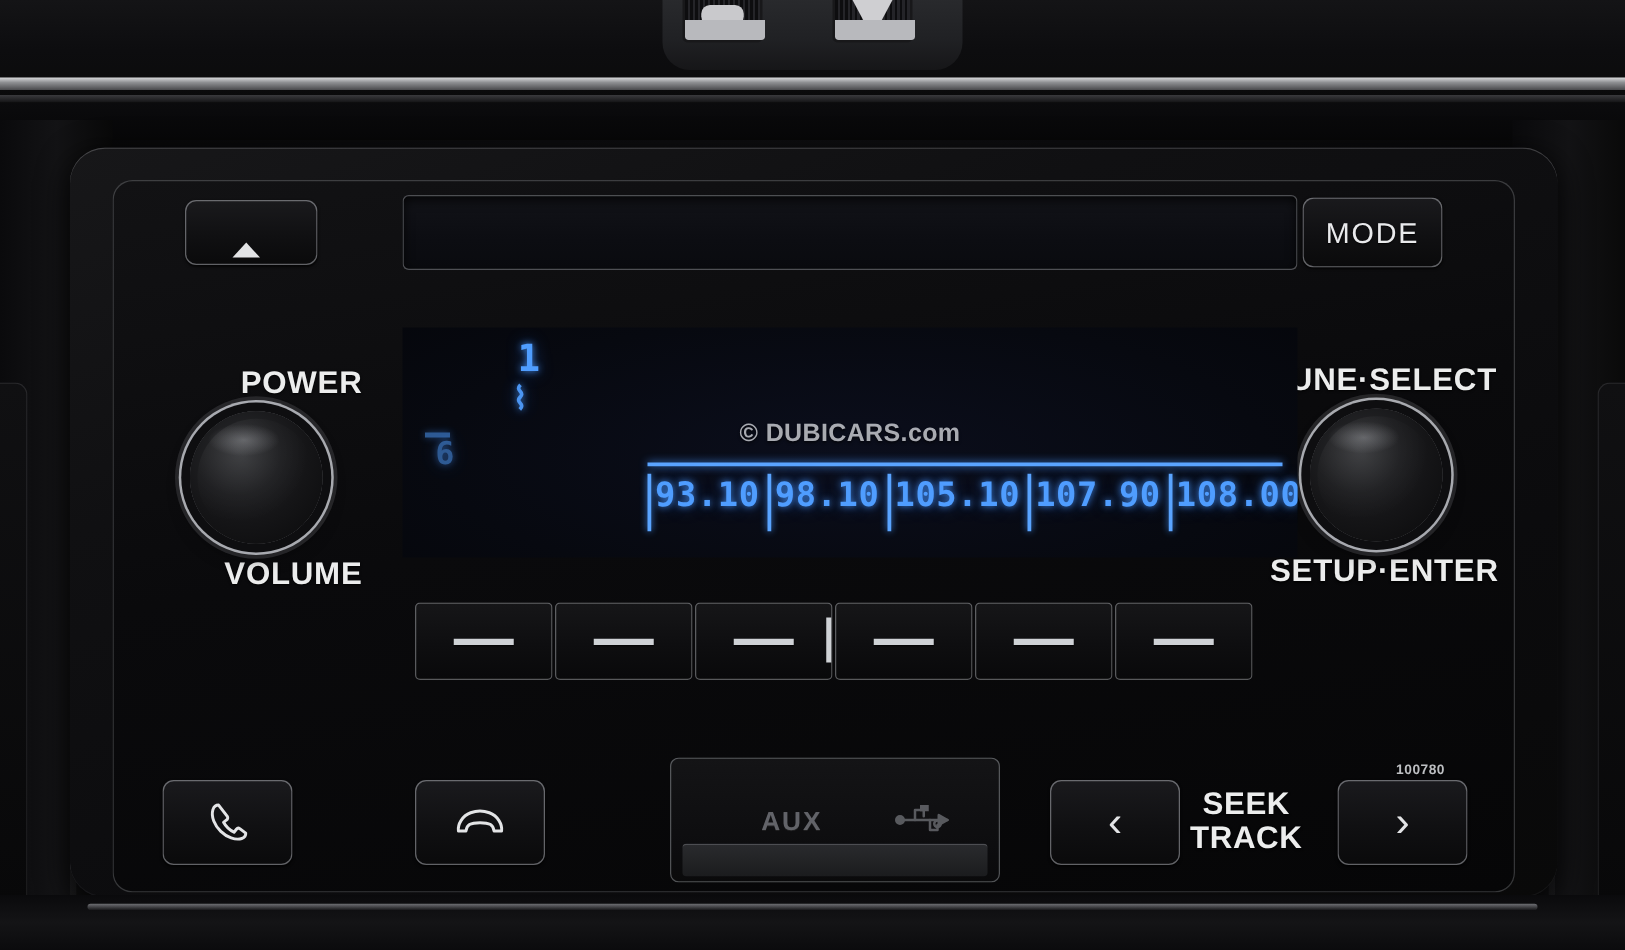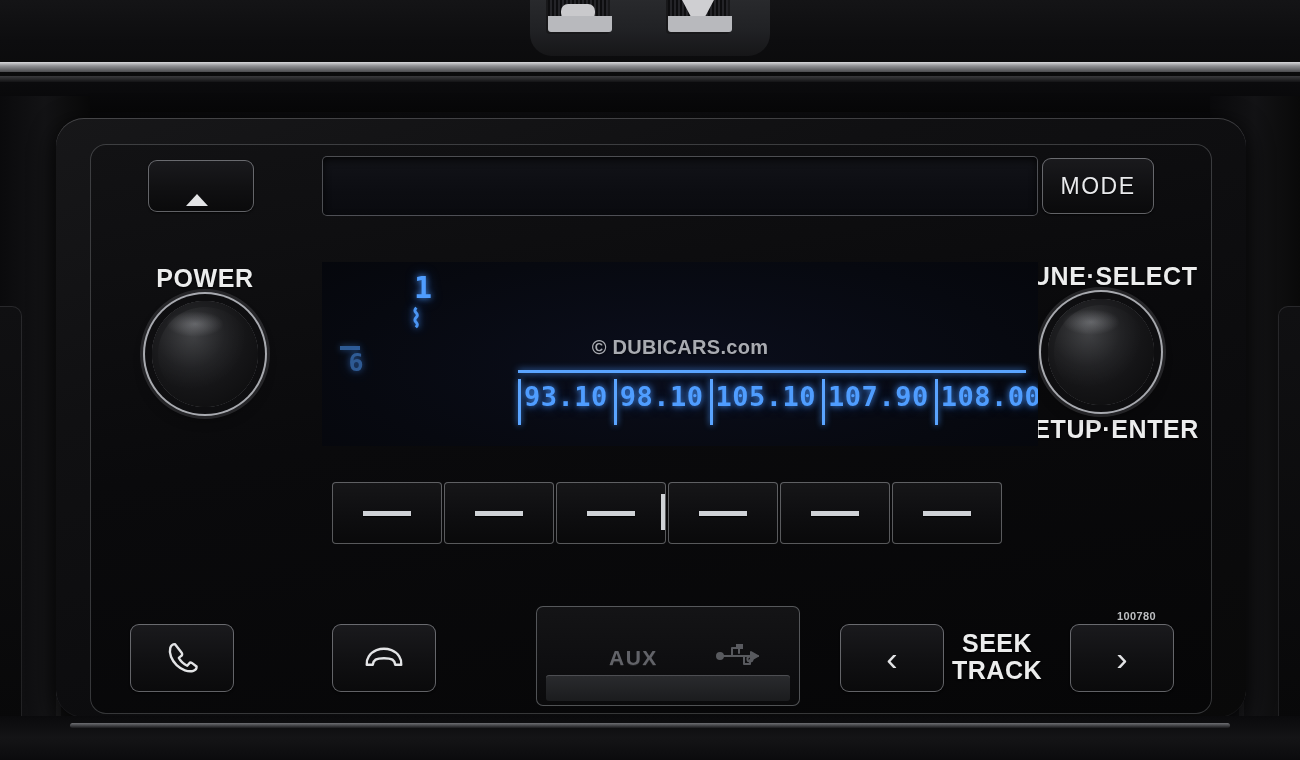--- a/index.html
+++ b/index.html
@@ -133,21 +133,21 @@
     position: absolute; left: 232px; top: 12px; width: 716px; height: 60px;
     background: linear-gradient(180deg,#121318 0%,#0c0d12 60%,#0a0b0f 100%);
     border-radius: 5px;
     box-shadow: inset 0 0 0 1px rgba(185,188,196,.40), inset 0 3px 9px rgba(0,0,0,.9);
   }
 
   
   #mode-button { right: 58px; top: 14px; width: 112px; height: 56px; }
 
   
-  .knob-wrap { position: absolute; width: 170px; text-align: center; }
+  .knob-wrap { position: absolute; width: 170px; text-align: right; margin-top: 28px; }
   #knob-power-volume { left: 30px; top: 120px; }
   #knob-tune-select  { right: 26px; top: 118px; }
   .knob-cap-label, .knob-bot-label {
     font-size: 25px; font-weight: 700; letter-spacing: .6px; color: #eceded;
     text-shadow: 0 1px 2px rgba(0,0,0,.9);
     white-space: nowrap;
   }
   .knob {
     position: relative; width: 106px; height: 106px; margin: 8px auto 10px;
     border-radius: 50%;
@@ -373,20 +373,21 @@
 
       <div class="btn" id="mode-button">
         <span class="btn-label">MODE</span>
       </div>
 
       <div class="knob-wrap" id="knob-power-volume">
         <div class="knob-cap-label">POWER</div>
         <div class="knob">
           <div class="knob-gloss"></div>
         </div>
+        <div class="knob-bot-label">VOLUME</div>
       </div>
 
       <div class="knob-wrap" id="knob-tune-select">
         <div class="knob-cap-label">TUNE·SELECT</div>
         <div class="knob">
           <div class="knob-gloss"></div>
         </div>
         <div class="knob-bot-label">SETUP·ENTER</div>
       </div>
 

